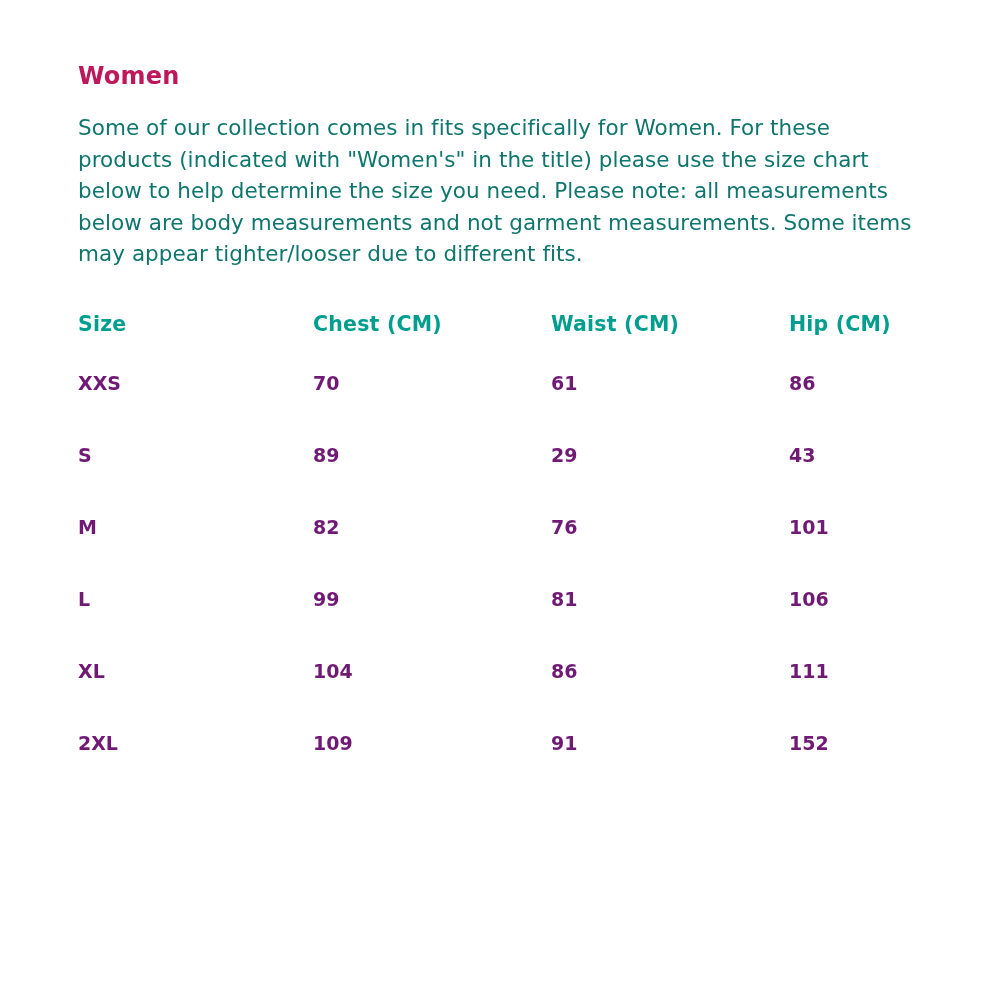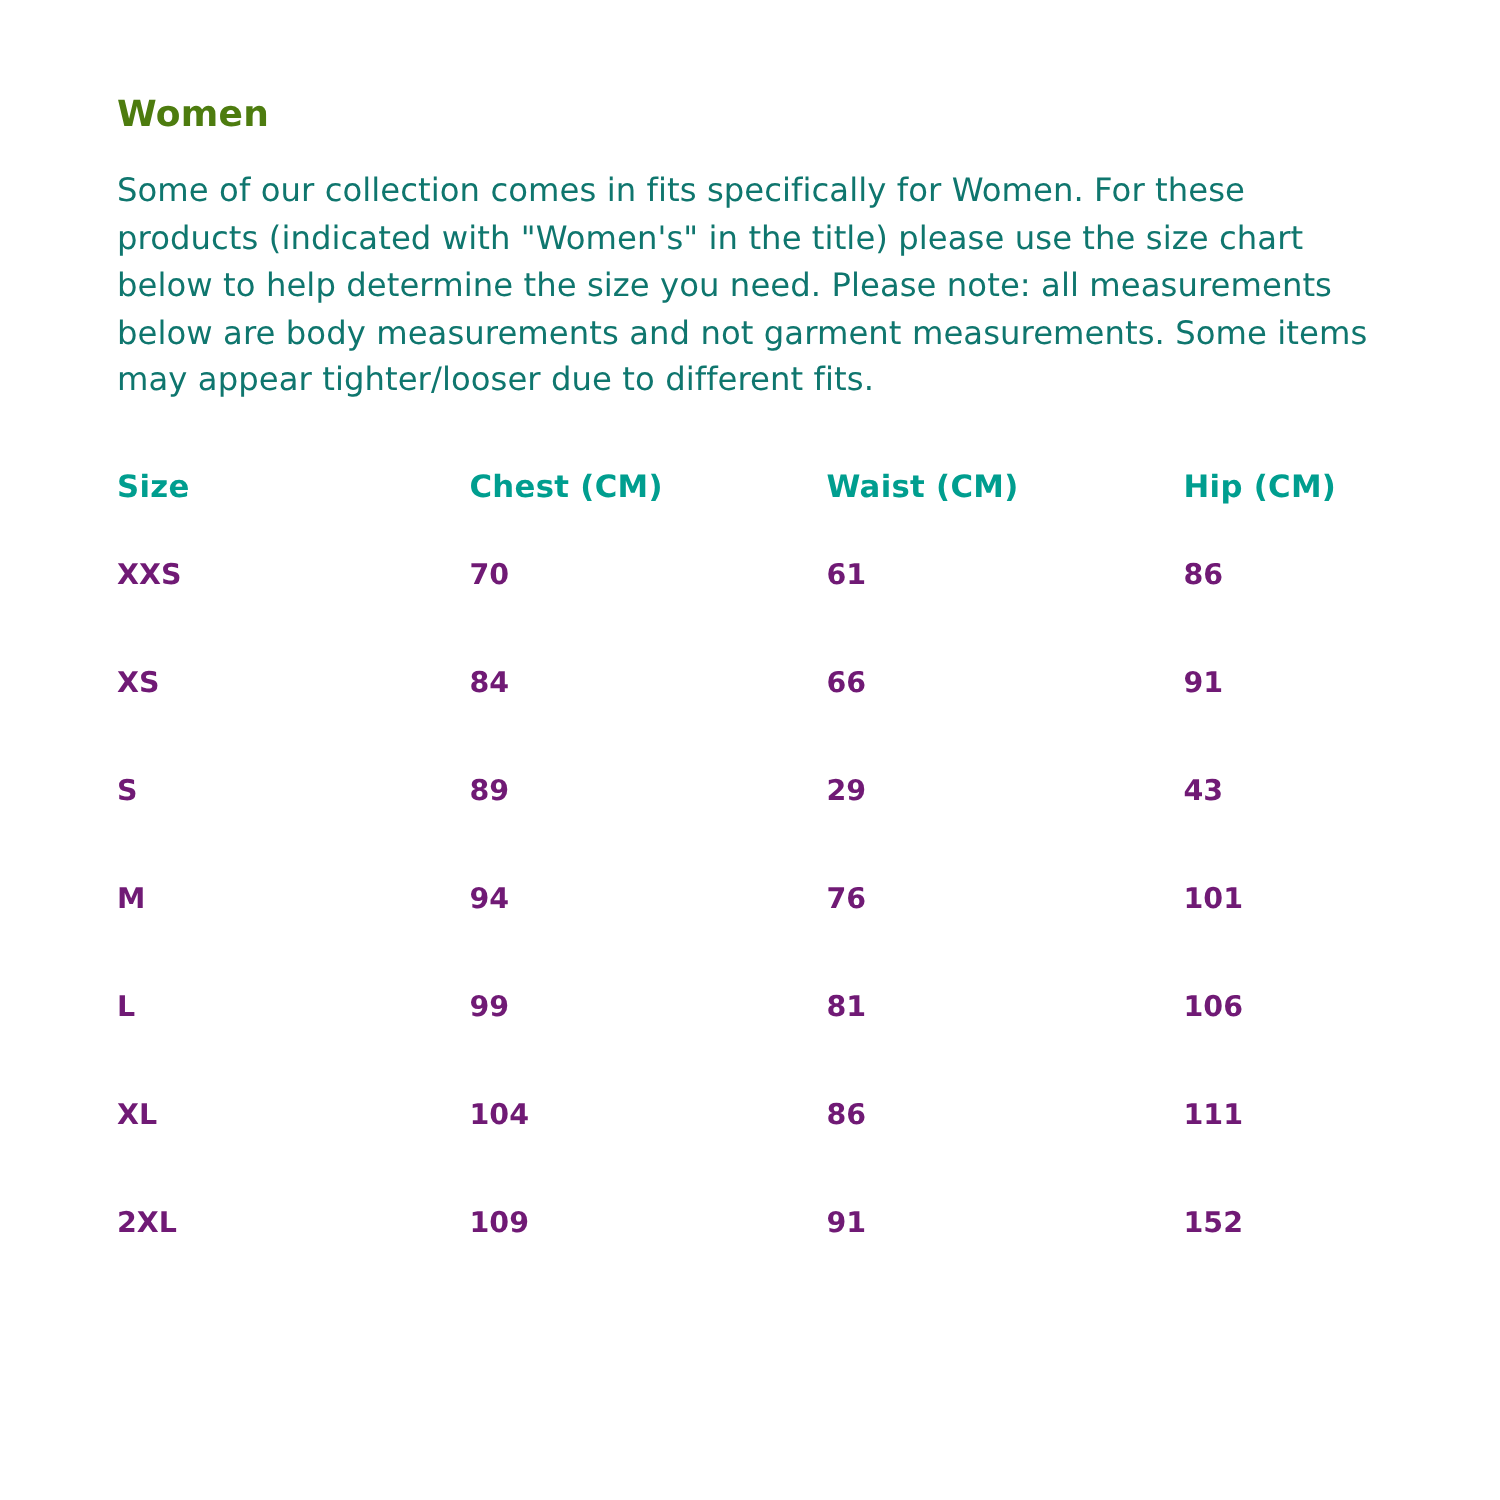--- a/index.html
+++ b/index.html
@@ -15,21 +15,21 @@
     overflow: hidden;
   }
   .page {
     position: relative;
     width: 1000px;
     height: 1000px;
     box-sizing: border-box;
     padding: 62px 78px 0 78px;
   }
   .section-title {
-    color: #4d7c0f;
+    color: #be185d;
     font-size: 24px;
     font-weight: bold;
     letter-spacing: 0.2px;
     margin: 0 0 22px 0;
   }
   .intro {
     font-size: 21.5px;
     line-height: 31.5px;
     color: #0f766e;
     margin: 0 0 34px 0;
@@ -84,34 +84,28 @@
       </tr>
     </thead>
     <tbody>
       <tr>
         <td>XXS</td>
         <td>70</td>
         <td>61</td>
         <td>86</td>
       </tr>
       <tr>
-        <td>XS</td>
-        <td>84</td>
-        <td>66</td>
-        <td>91</td>
-      </tr>
-      <tr>
         <td>S</td>
         <td>89</td>
         <td>29</td>
         <td>43</td>
       </tr>
       <tr>
         <td>M</td>
-        <td>94</td>
+        <td>82</td>
         <td>76</td>
         <td>101</td>
       </tr>
       <tr>
         <td>L</td>
         <td>99</td>
         <td>81</td>
         <td>106</td>
       </tr>
       <tr>

